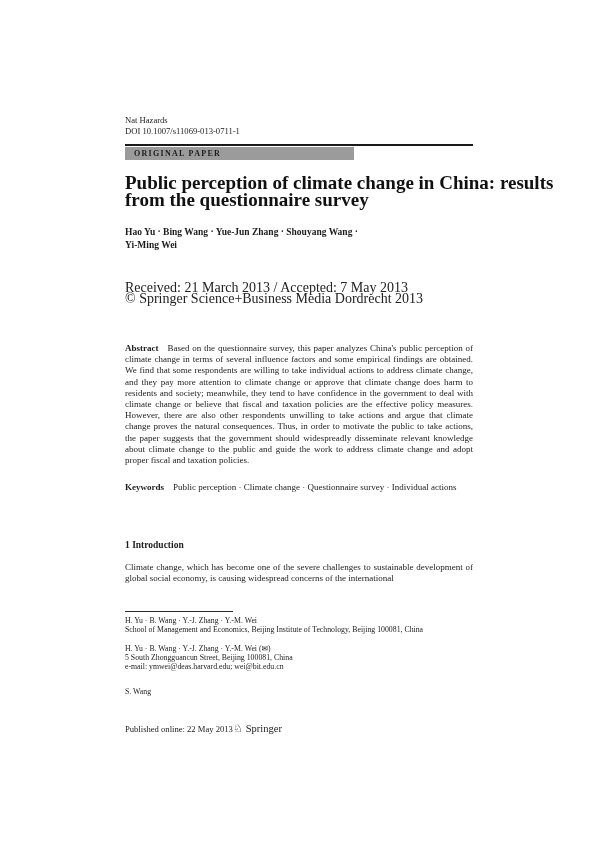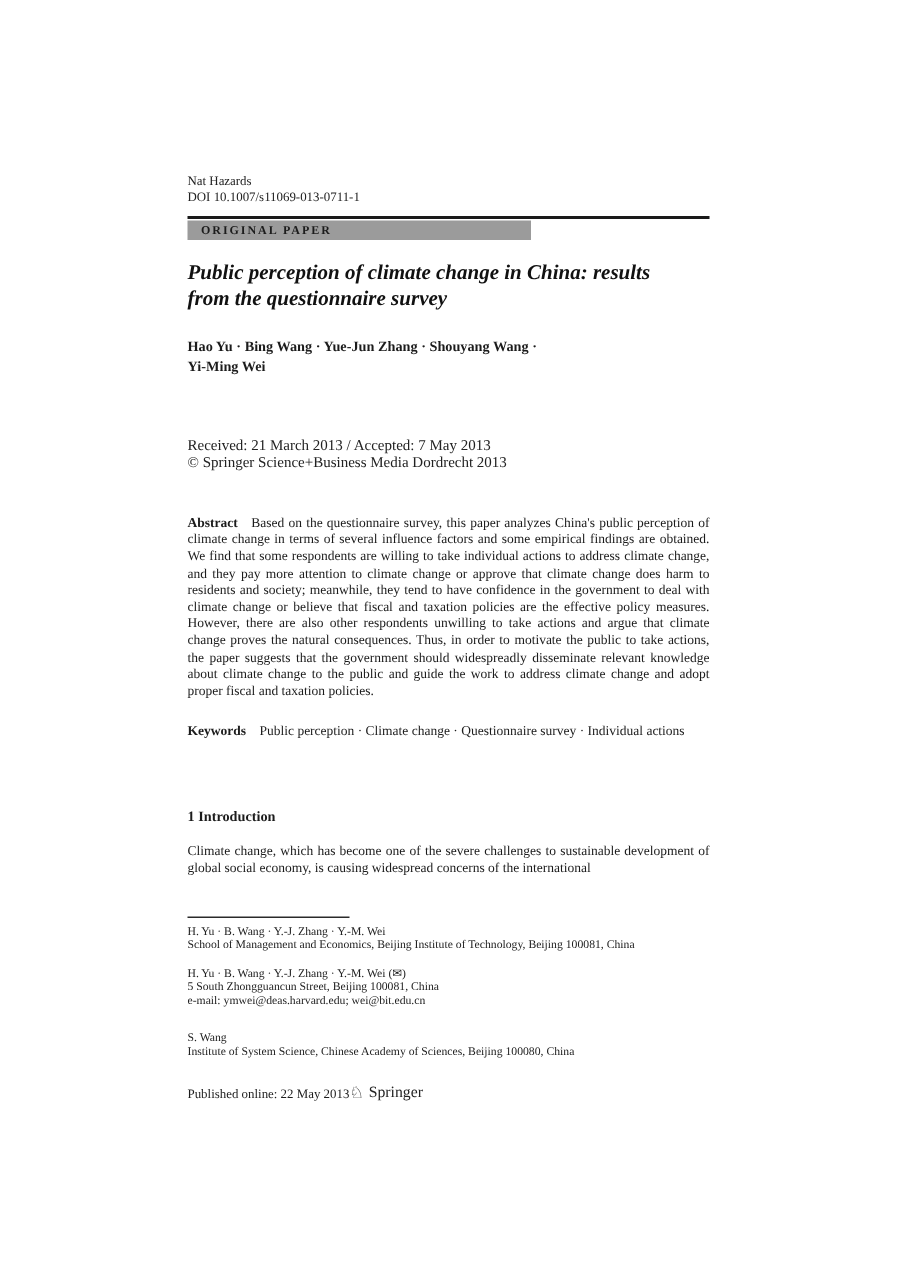--- a/index.html
+++ b/index.html
@@ -33,37 +33,36 @@
     font-size: 8px;
     font-weight: bold;
     letter-spacing: 1.3px;
     padding-left: 9px;
     color: #1c1c1c;
   }
 
   .title {
     top: 175px;
     margin: 0;
-    font-size: 14px;
+    font-size: 19px;
     font-weight: bold;
     line-height: 16.5px;
     color: #111;
     white-space: nowrap;
-    font-style: italic;
   }
 
   .authors {
     top: 226px;
     font-size: 9.5px;
     font-weight: bold;
     line-height: 13px;
     white-space: nowrap;
   }
 
-  .received { top: 293px; font-size: 10px; line-height: 10.5px; color: #222; }
+  .received { top: 283px; font-size: 14px; line-height: 10.5px; color: #222; }
 
   .para {
     font-size: 9px;
     line-height: 11.2px;
     text-align: justify;
     margin: 0;
   }
   .abstract { top: 343px; }
   .keywords { top: 482px; text-align: left; }
   .lbl { font-weight: bold; margin-right: 9px; }
@@ -153,21 +152,20 @@
   </div>
 
   <div class="abs footnote fn-2">
     <div>H. Yu · B. Wang · Y.-J. Zhang · Y.-M. Wei (✉)</div>
     <div>5 South Zhongguancun Street, Beijing 100081, China</div>
     <div>e-mail: ymwei@deas.harvard.edu; wei@bit.edu.cn</div>
   </div>
 
   <div class="abs footnote fn-3">
     <div>S. Wang</div>
-    <div>Institute of System Science, Chinese Academy of Sciences, Beijing 100080, China</div>
   </div>
 
   <div class="abs footer-row">
     <span class="published">Published online: 22 May 2013</span>
     <span class="publisher-logo">
       <span class="logo-mark">♘</span>
       <span class="logo-text">Springer</span>
     </span>
   </div>
 

